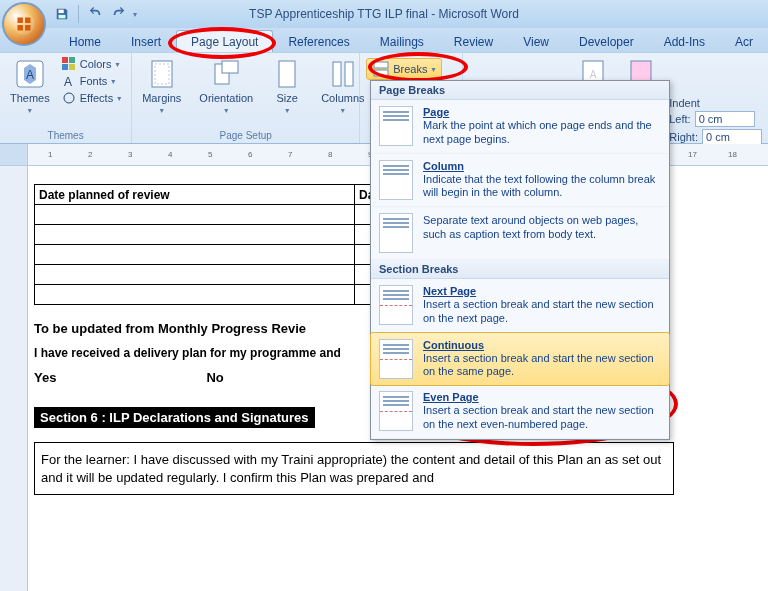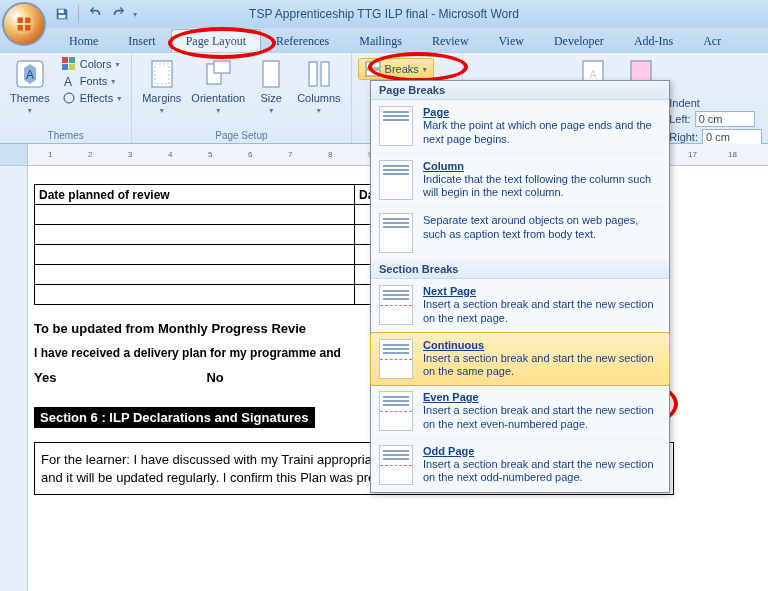--- a/index.html
+++ b/index.html
@@ -10,21 +10,21 @@
   .office-btn { width:44px; height:44px; position:absolute; left:2px; top:2px; border-radius:50%; background: radial-gradient(circle at 30% 30%, #fff, #f5c36c 35%, #d87c30 70%, #a04800); border:2px solid #7a9bc2; z-index:10; display:flex; align-items:center; justify-content:center; }
   .office-btn svg { width:26px; height:26px; }
   .qat { margin-left:52px; display:flex; align-items:center; gap:4px; }
   .qat-btn { width:20px; height:20px; display:flex; align-items:center; justify-content:center; }
   .qat-btn svg { width:14px; height:14px; fill:#3a5a8a; }
   .qat-sep { width:1px; height:18px; background:#9ab7d8; margin:0 2px; }
   .title-text { position:absolute; left:50%; transform:translateX(-50%); color:#2c4f80; font-size:12px; }
 
   
   .tabs { height:24px; background: linear-gradient(#c9dff4,#bdd7f0); display:flex; align-items:flex-end; padding-left:54px; font-size:12px; }
-  .tab { padding:4px 14px 3px; color:#15428b; cursor:pointer; border:1px solid transparent; border-bottom:none; border-radius:3px 3px 0 0;font-family:Liberation Serif, serif; }
+  .tab { padding:4px 14px 3px; color:#15428b; cursor:pointer; border:1px solid transparent; border-bottom:none; border-radius:3px 3px 0 0; }
   .tab.active { background:#ecf3fb; border-color:#95b3d7; color:#2a4a7a; }
 
   
   .ribbon { height:92px; background: linear-gradient(#e9f1fa,#dce9f7); border-top:1px solid #b8d0ea; border-bottom:1px solid #9bb9d9; display:flex; position:relative; }
   .group { border-right:1px solid #c6d8ed; padding:3px 6px 2px; display:flex; flex-direction:column; justify-content:space-between; }
   .group-title { font-size:10px; color:#5a7ba6; text-align:center; padding-top:1px; }
   .big-btn { display:flex; flex-direction:column; align-items:center; gap:2px; font-size:11px; color:#2a4a7a; padding:2px 4px; cursor:pointer; }
   .big-btn svg { width:32px; height:32px; }
   .row-btns { display:flex; flex-direction:column; gap:1px; }
   .row-btn { display:flex; align-items:center; gap:4px; font-size:11px; color:#2a4a7a; padding:1px 4px; cursor:pointer; }
@@ -157,21 +157,21 @@
             </svg>
             <span>Effects</span>
             <span class="dd">▾</span>
           </div>
       </div>
     </div>
     <div class="group-title">Themes</div>
   </div>
 
   <div class="group" style="width:228px">
-    <div style="display:flex; gap:2px">
+    <div style="display:flex; gap:10px">
       <div class="big-btn">
           <svg viewBox="0 0 32 32">
             <rect x="6" y="3" width="20" height="26" fill="#fff" stroke="#6a8ab2"></rect>
             <rect x="9" y="6" width="14" height="20" fill="none" stroke="#b9c7d8" stroke-dasharray="2"></rect>
           </svg>
           <span>Margins</span>
           <span class="dd">▾</span>
         </div>
       <div class="big-btn">
           <svg viewBox="0 0 32 32">
@@ -314,21 +314,21 @@
       <div class="dd-ico"></div>
       <div>
         <div class="dd-title">Page</div>
         <div class="dd-desc">Mark the point at which one page ends and the next page begins.</div>
       </div>
     </div>
   <div class="dd-item">
       <div class="dd-ico"></div>
       <div>
         <div class="dd-title">Column</div>
-        <div class="dd-desc">Indicate that the text following the column such will begin in the next column.</div>
+        <div class="dd-desc">Indicate that the text following the column break will begin in the with column.</div>
       </div>
     </div>
   <div class="dd-item">
       <div class="dd-ico"></div>
       <div>
         <div class="dd-desc">Separate text around objects on web pages, such as caption text from body text.</div>
       </div>
     </div>
   <div class="dd-sect">Section Breaks</div>
   <div class="dd-item">
@@ -343,26 +343,19 @@
       <div>
         <div class="dd-title">Continuous</div>
         <div class="dd-desc">Insert a section break and start the new section on the same page.</div>
       </div>
     </div>
   <div class="dd-item">
       <div class="dd-ico split"></div>
       <div>
         <div class="dd-title">Even Page</div>
         <div class="dd-desc">Insert a section break and start the new section on the next even-numbered page.</div>
-      </div>
-    </div>
-  <div class="dd-item">
-      <div class="dd-ico split"></div>
-      <div>
-        <div class="dd-title">Odd Page</div>
-        <div class="dd-desc">Insert a section break and start the new section on the next odd-numbered page.</div>
       </div>
     </div>
 </div>
 
 <div class="oval" style="left:168px; top:27px; width:108px; height:32px"></div>
 <div class="oval" style="left:368px; top:52px; width:100px; height:30px"></div>
 <div class="oval" style="left:388px; top:362px; width:290px; height:84px"></div>
 
 </body></html>

